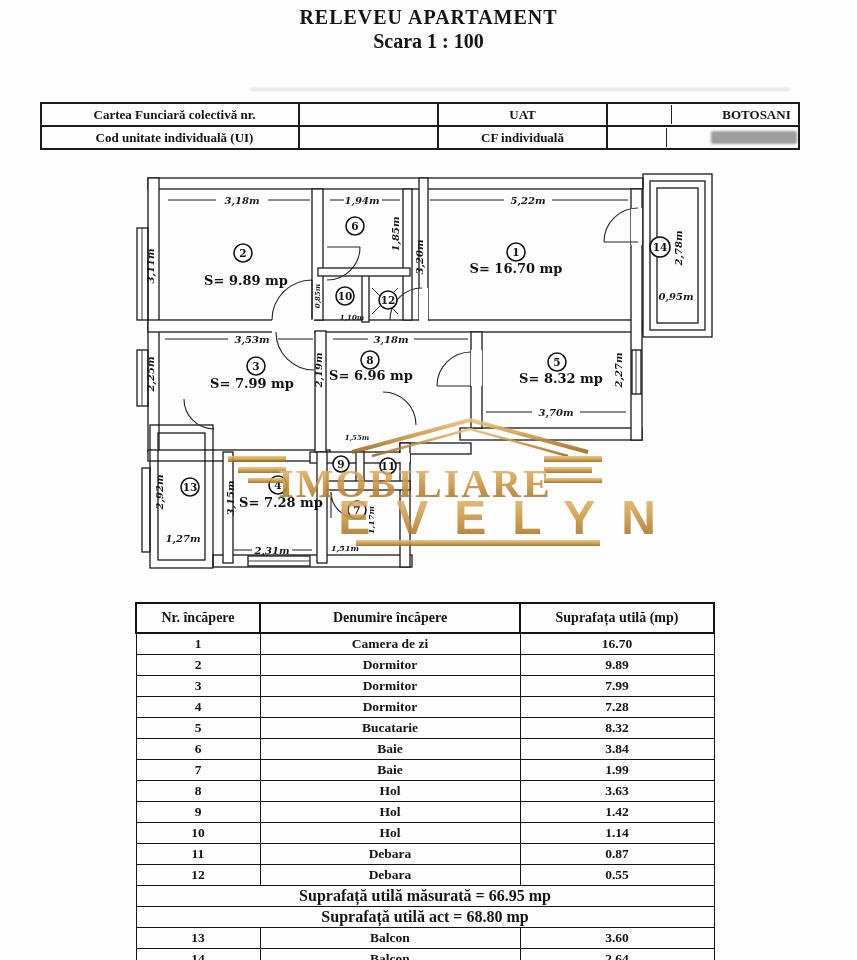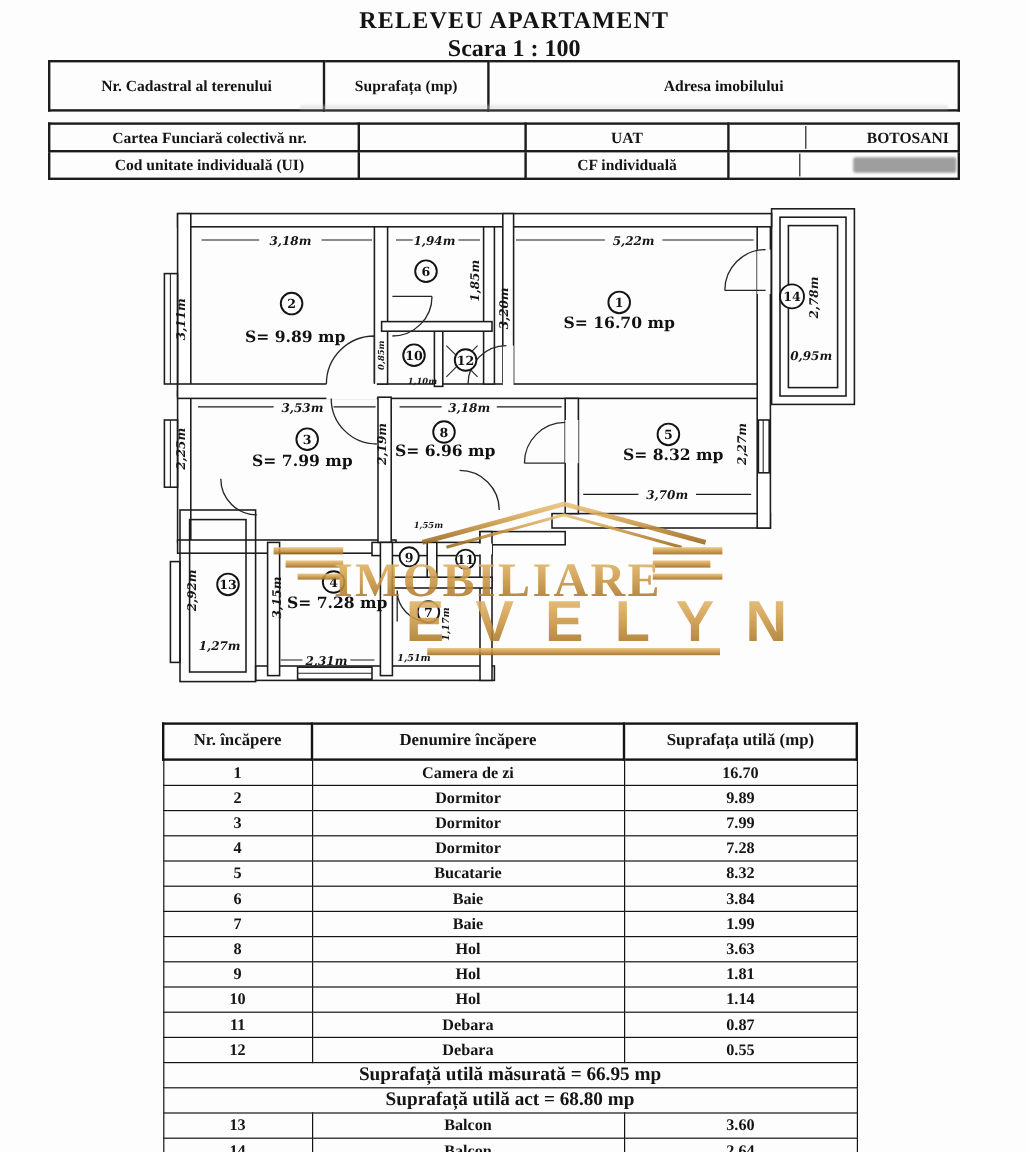--- a/index.html
+++ b/index.html
@@ -43,25 +43,20 @@
 </head>
 <body>
 
 <div id="page">
 
   <div class="title">RELEVEU APARTAMENT</div>
   <div class="scale">Scara 1 : 100</div>
 
   <table class="doc" id="cad-table">
     <tbody>
-        <tr>
-      <td style="width:225px">Nr. Cadastral al terenului</td>
-      <td style="width:133px">Suprafața (mp)</td>
-      <td>Adresa imobilului</td>
-    </tr>
   </tbody>
     </table>
   <div class="streak" style="left:250px;top:88px;width:540px;height:3px;"></div>
 
   <table class="doc" id="cf-table">
     <tbody>
         <tr>
       <td class="cell-left" style="width:245px">Cartea Funciară colectivă nr.</td>
       <td style="width:135px"></td>
       <td style="width:165px">UAT</td>
@@ -312,21 +307,21 @@
           <td>1.99</td>
         </tr>
     <tr>
           <td>8</td>
           <td>Hol</td>
           <td>3.63</td>
         </tr>
     <tr>
           <td>9</td>
           <td>Hol</td>
-          <td>1.81</td>
+          <td>1.42</td>
         </tr>
     <tr>
           <td>10</td>
           <td>Hol</td>
           <td>1.14</td>
         </tr>
     <tr>
           <td>11</td>
           <td>Debara</td>
           <td>0.87</td>

